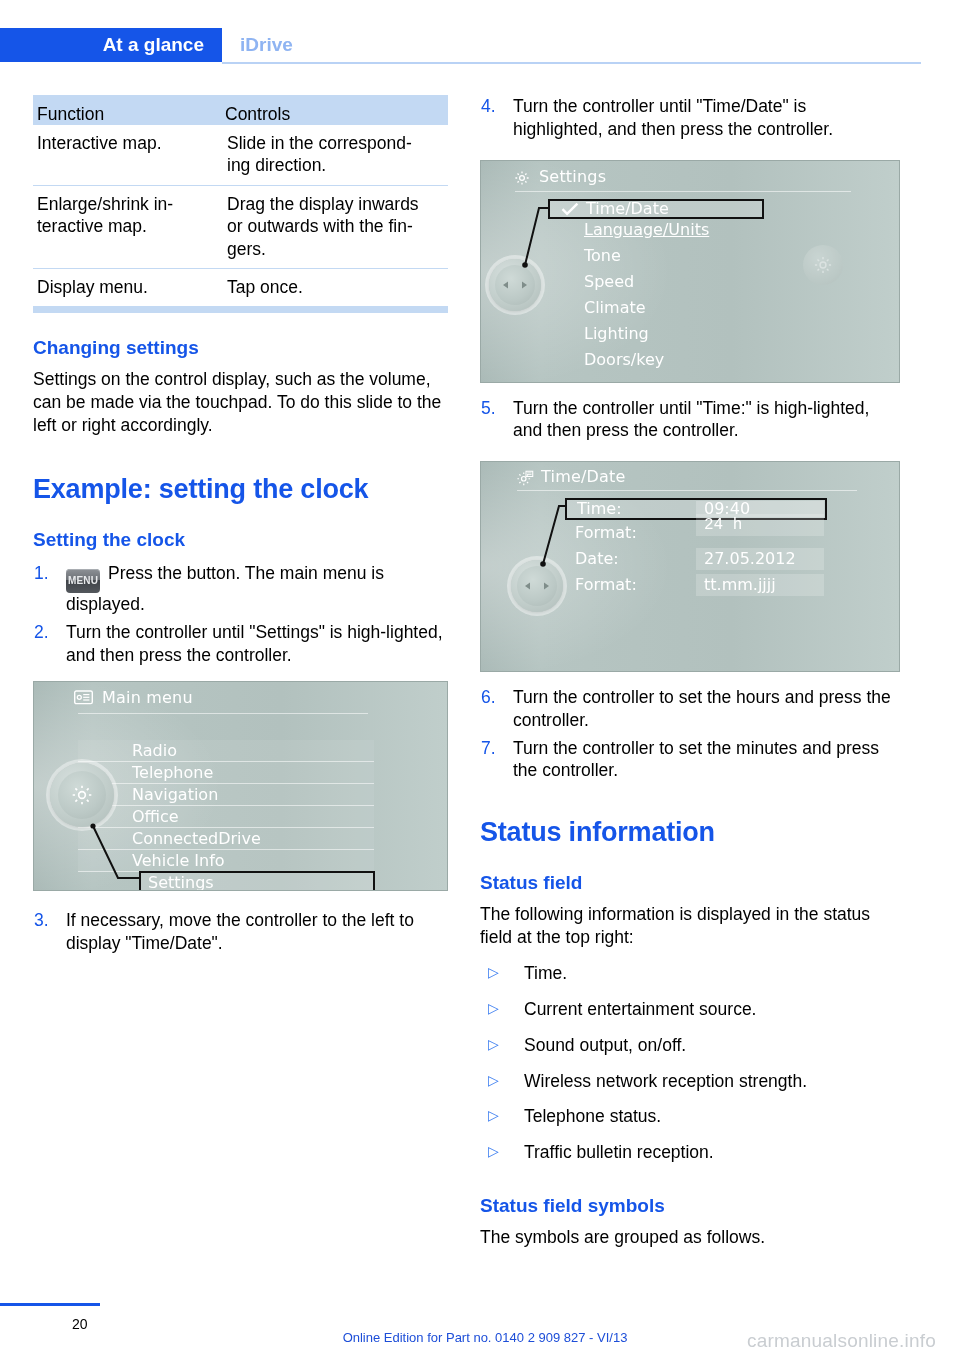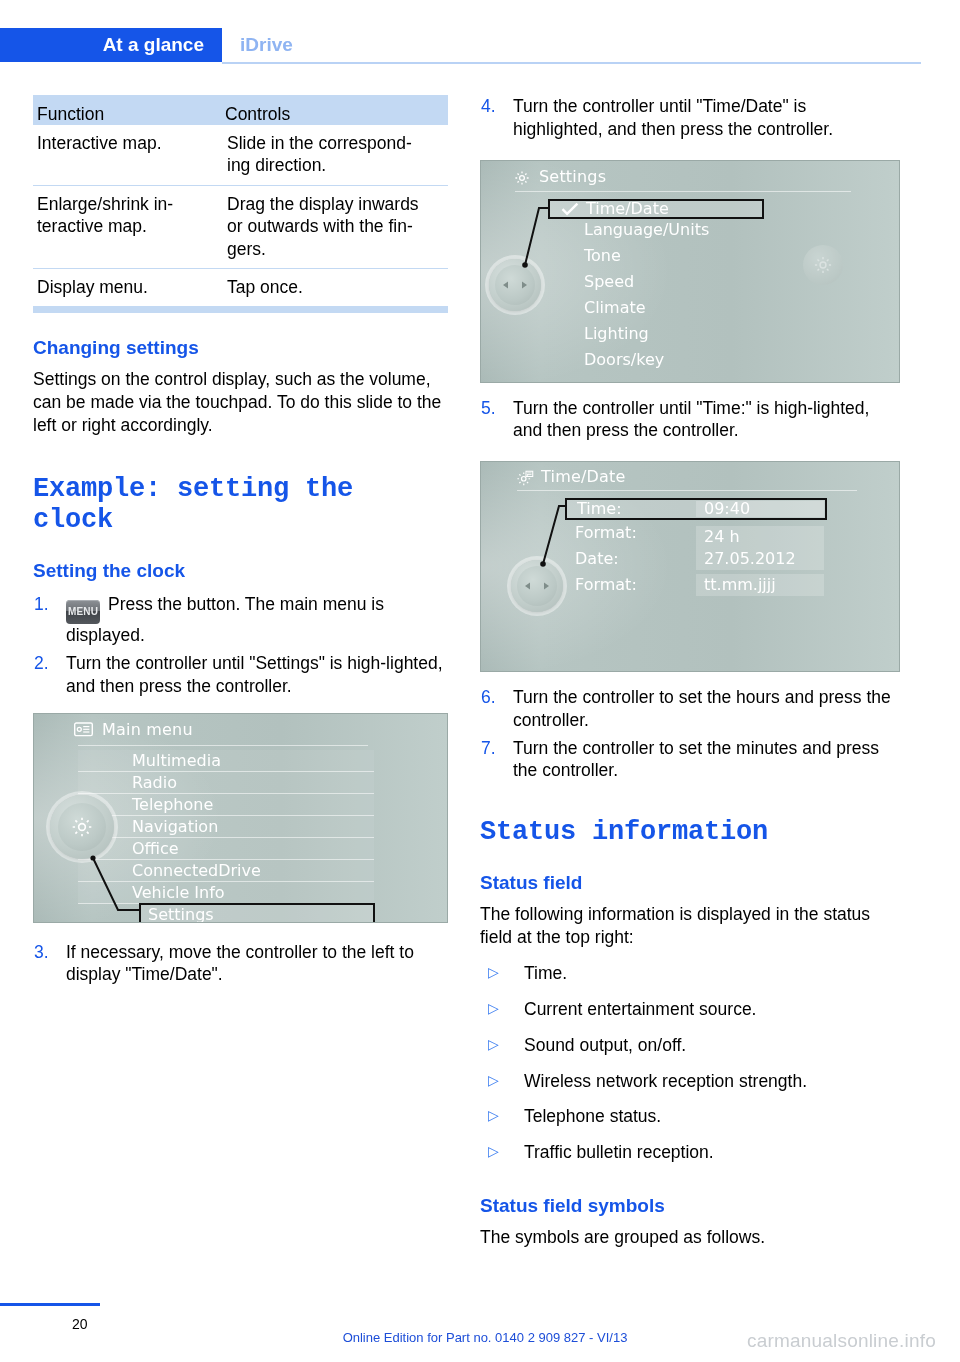--- a/index.html
+++ b/index.html
@@ -38,21 +38,21 @@
     padding:7px 6px 8px 4px;vertical-align:top;line-height:1.28;
     border-bottom:1px solid #c3d9f3;
   }
   table.spec td.c1{width:180px;}
   table.spec tr.last td{border-bottom:none;}
   .table-foot{width:415px;height:7px;background:#c3d9f3;}
 
   
   h1.h1{
     color:#1555e8;font-size:27px;font-weight:bold;margin:0;
-    line-height:1.15;letter-spacing:-0.2px;font-family:Liberation Mono, monospace;
+    line-height:1.15;letter-spacing:-0.2px;
   }
   h2.h2{color:#1555e8;font-size:19px;font-weight:bold;margin:0;line-height:1.2;}
   p.body{font-size:17.5px;line-height:1.3;margin:0;}
 
   .sp-24{height:24px;}
   .sp-18{height:18px;}
   .sp-14{height:14px;}
   .sp-10{height:10px;}
   .sp-8{height:8px;}
   .sp-30{height:30px;}
@@ -217,21 +217,20 @@
           <rect x="0.7" y="1" width="17.6" height="12.6" rx="1.6" fill="none" stroke="#ffffff" stroke-width="1.4"></rect>
           <circle cx="5.3" cy="7.3" r="2" fill="none" stroke="#ffffff" stroke-width="1.3"></circle>
           <line x1="9.2" y1="4.6" x2="15.4" y2="4.6" stroke="#ffffff" stroke-width="1.2"></line>
           <line x1="9.2" y1="7.3" x2="15.4" y2="7.3" stroke="#ffffff" stroke-width="1.2"></line>
           <line x1="9.2" y1="10" x2="15.4" y2="10" stroke="#ffffff" stroke-width="1.2"></line>
         </svg>
       </span>
       <div class="title" style="left:68px;top:6px;">Main menu</div>
       <div class="titlerule" style="left:44px;top:31px;width:290px;"></div>
 
-      <div class="row" style="left:44px;top:36px;width:296px;height:22px;padding-left:54px;">Multimedia</div>
       <div class="row" style="left:44px;top:58px;width:296px;height:22px;padding-left:54px;">Radio</div>
       <div class="row" style="left:44px;top:80px;width:296px;height:22px;padding-left:54px;">Telephone</div>
       <div class="row" style="left:44px;top:102px;width:296px;height:22px;padding-left:54px;">Navigation</div>
       <div class="row" style="left:44px;top:124px;width:296px;height:22px;padding-left:54px;">Office</div>
       <div class="row" style="left:44px;top:146px;width:296px;height:22px;padding-left:54px;">ConnectedDrive</div>
       <div class="row" style="left:44px;top:168px;width:296px;height:22px;padding-left:54px;">Vehicle Info</div>
       <div class="row hl" style="left:105px;top:189px;width:236px;height:24px;padding-left:0;text-indent:7px;line-height:20px;">Settings</div>
 
       <div class="knob" style="left:16px;top:81px;width:64px;height:64px;">
         <div class="knob-inner" style="left:8px;top:8px;width:48px;height:48px;"></div>
@@ -287,21 +286,21 @@
         </svg>
       </span>
       <div class="title" style="left:58px;top:6px;">Settings</div>
       <div class="titlerule" style="left:34px;top:30px;width:336px;"></div>
 
       <div class="row hl" style="left:67px;top:38px;width:216px;height:20px;padding-left:36px;line-height:16px;">Time/Date</div>
       <svg width="18" height="14" viewBox="0 0 18 14" style="position:absolute;left:80px;top:41px;">
         <path d="M1.5 7.2l4.6 4.6L16.4 1.6" fill="none" stroke="#ffffff" stroke-width="2.4"></path>
       </svg>
 
-      <div class="lbl" style="left:103px;top:58px;">Language/Units</div>
+      <div class="lbl" style="left:103px;top:58px;text-decoration:underline;">Language/Units</div>
       <div class="lbl" style="left:103px;top:84px;">Tone</div>
       <div class="lbl" style="left:103px;top:110px;">Speed</div>
       <div class="lbl" style="left:103px;top:136px;">Climate</div>
       <div class="lbl" style="left:103px;top:162px;text-align:right;">Lighting</div>
       <div class="lbl" style="left:103px;top:188px;">Doors/key</div>
 
       <div class="knob" style="left:8px;top:98px;width:52px;height:52px;">
         <div class="knob-inner" style="left:6px;top:6px;width:40px;height:40px;"></div>
         <svg width="44" height="16" viewBox="0 0 44 16" style="position:absolute;left:4px;top:18px;">
           <polygon points="10,8 15,4.6 15,11.4" fill="#7f8d8a"></polygon>
@@ -356,21 +355,21 @@
       </span>
       <div class="title" style="left:60px;top:5px;">Time/Date</div>
       <div class="titlerule" style="left:36px;top:28px;width:340px;"></div>
 
       <div class="row hl" style="left:84px;top:36px;width:262px;height:22px;padding-left:10px;line-height:18px;">
         <span>Time:</span>
       </div>
       <div class="val" style="left:215px;top:39px;width:128px;height:16px;line-height:16px;background:rgba(255,255,255,0.22);">09:40</div>
 
       <div class="lbl" style="left:94px;top:60px;">Format:</div>
-      <div class="val" style="left:215px;top:64px;width:128px;height:22px;">24 h</div>
+      <div class="val" style="left:215px;top:52px;width:128px;height:22px;font-family:Liberation Mono, monospace;">24 h</div>
 
       <div class="lbl" style="left:94px;top:86px;">Date:</div>
       <div class="val" style="left:215px;top:86px;width:128px;height:22px;">27.05.2012</div>
 
       <div class="lbl" style="left:94px;top:112px;">Format:</div>
       <div class="val" style="left:215px;top:112px;width:128px;height:22px;">tt.mm.jjjj</div>
 
       <div class="knob" style="left:30px;top:98px;width:52px;height:52px;">
         <div class="knob-inner" style="left:6px;top:6px;width:40px;height:40px;"></div>
         <svg width="44" height="16" viewBox="0 0 44 16" style="position:absolute;left:4px;top:18px;">

